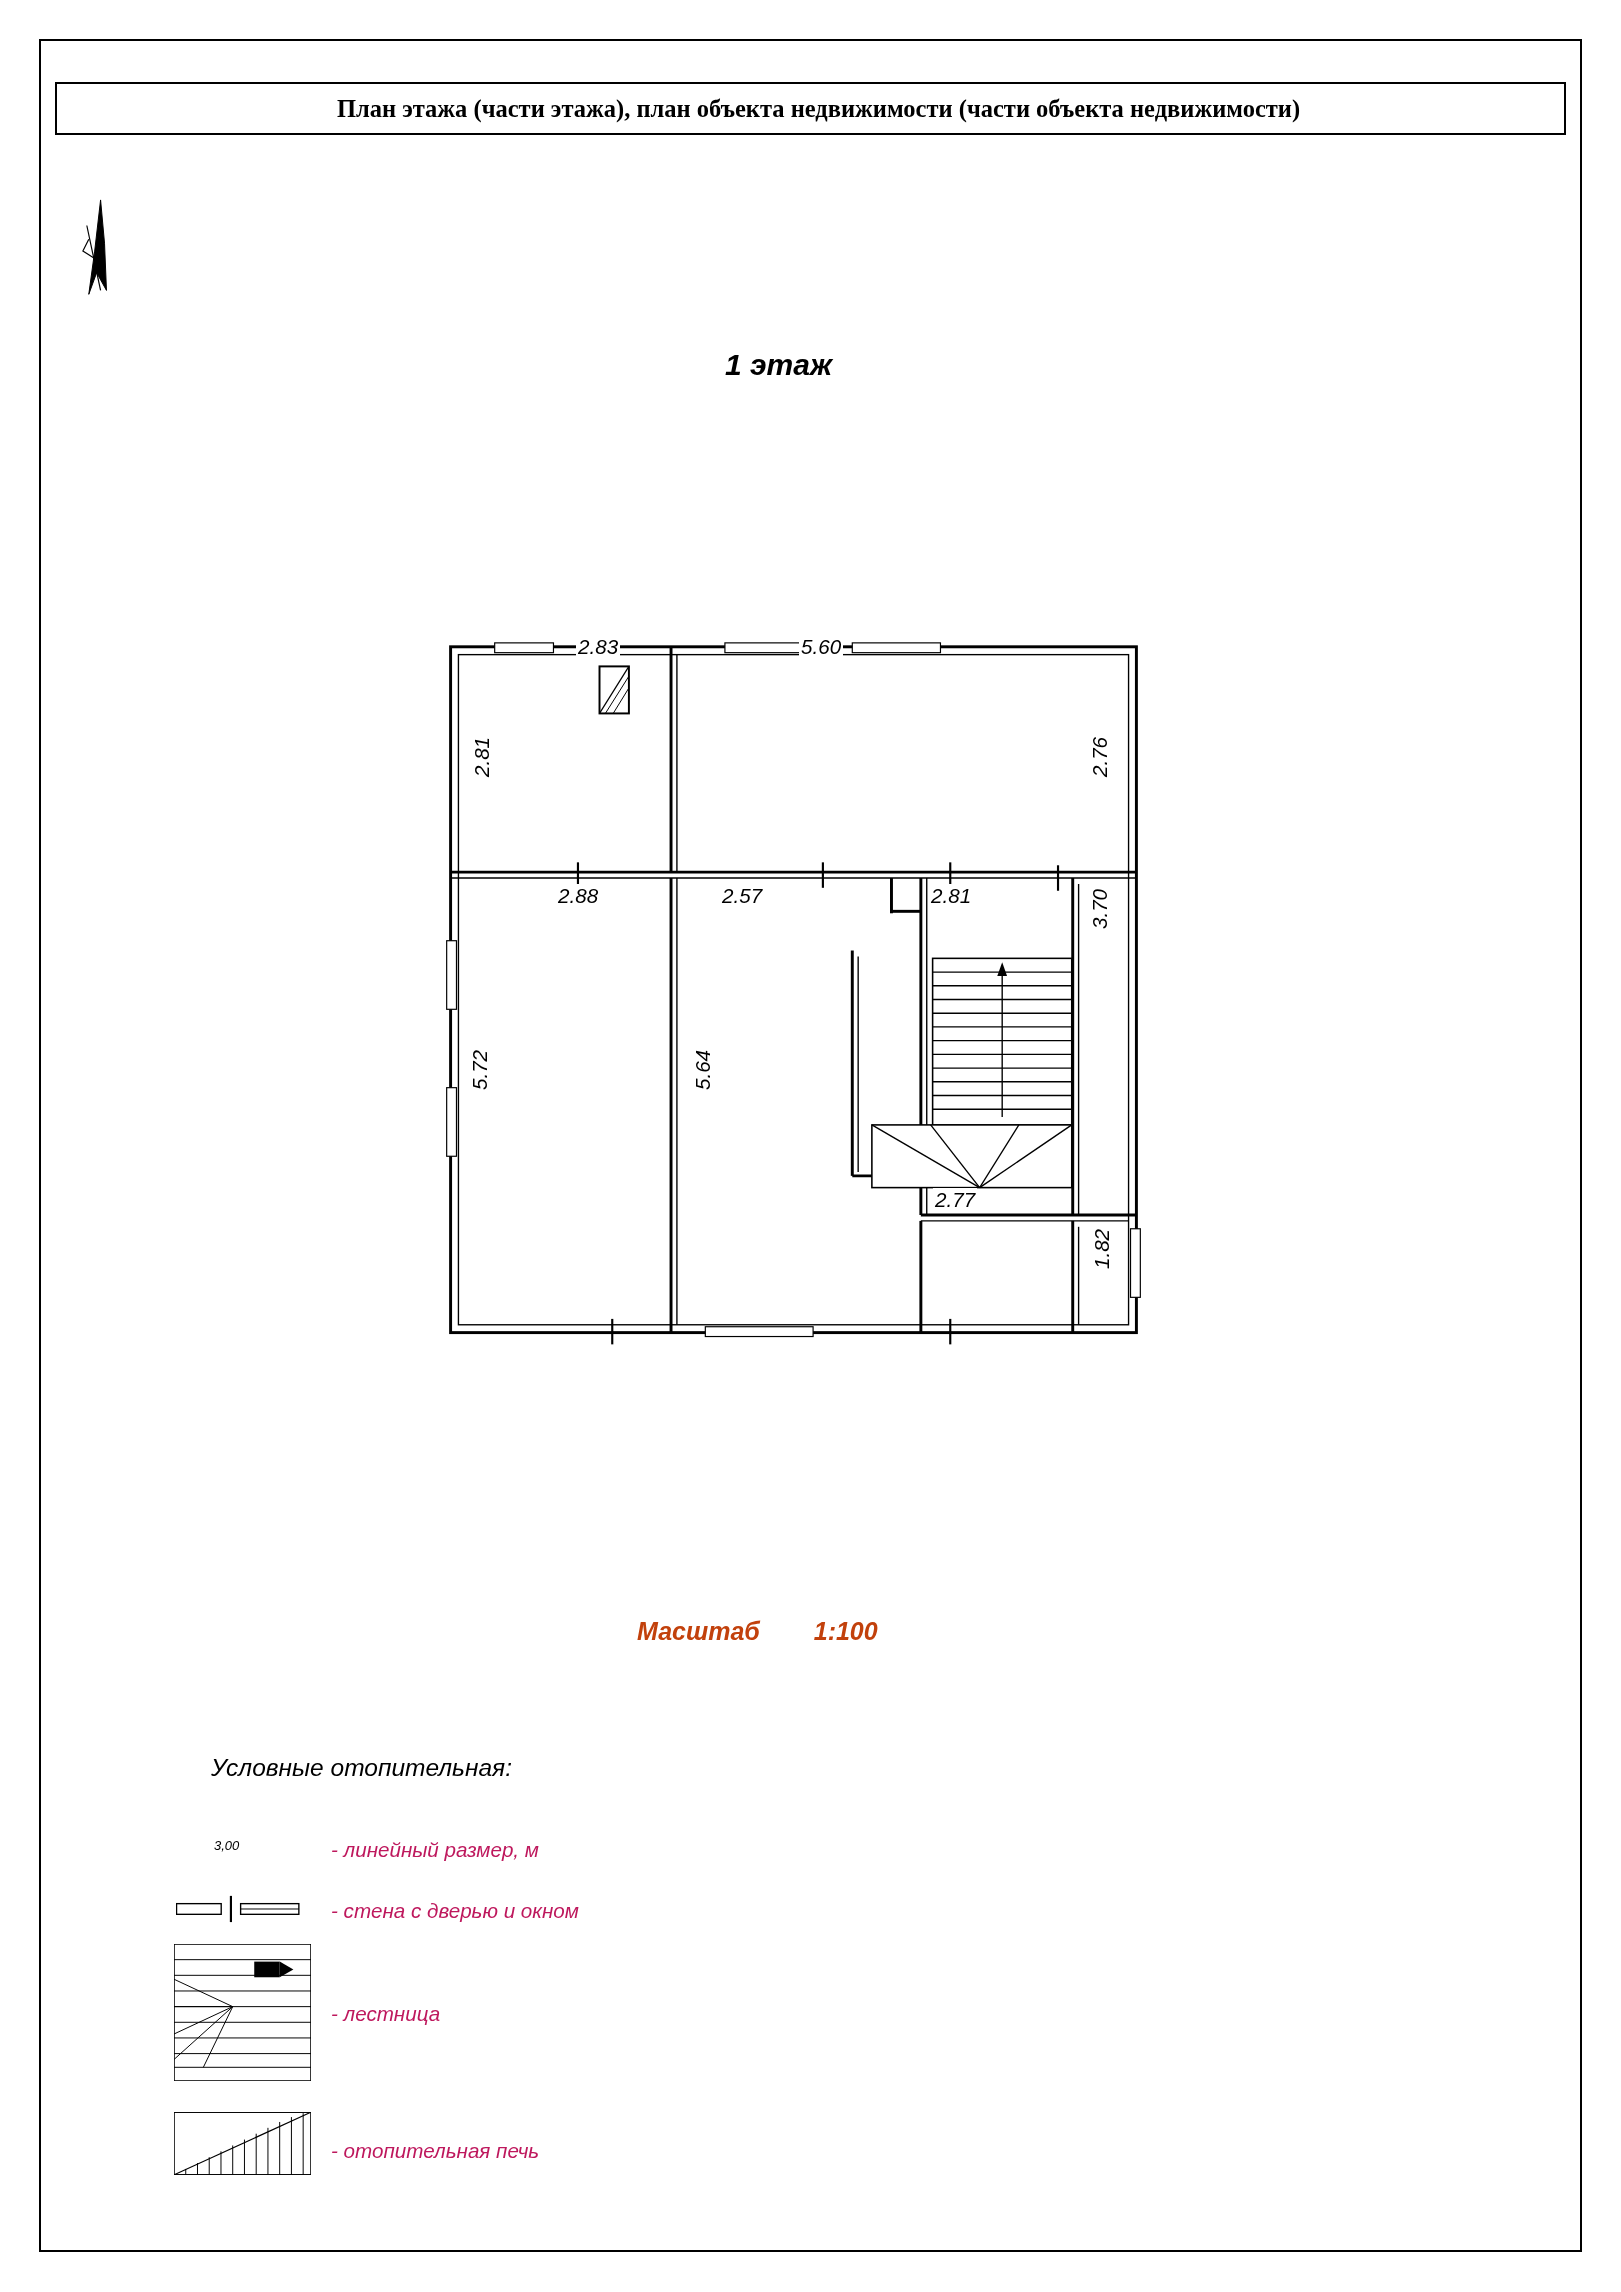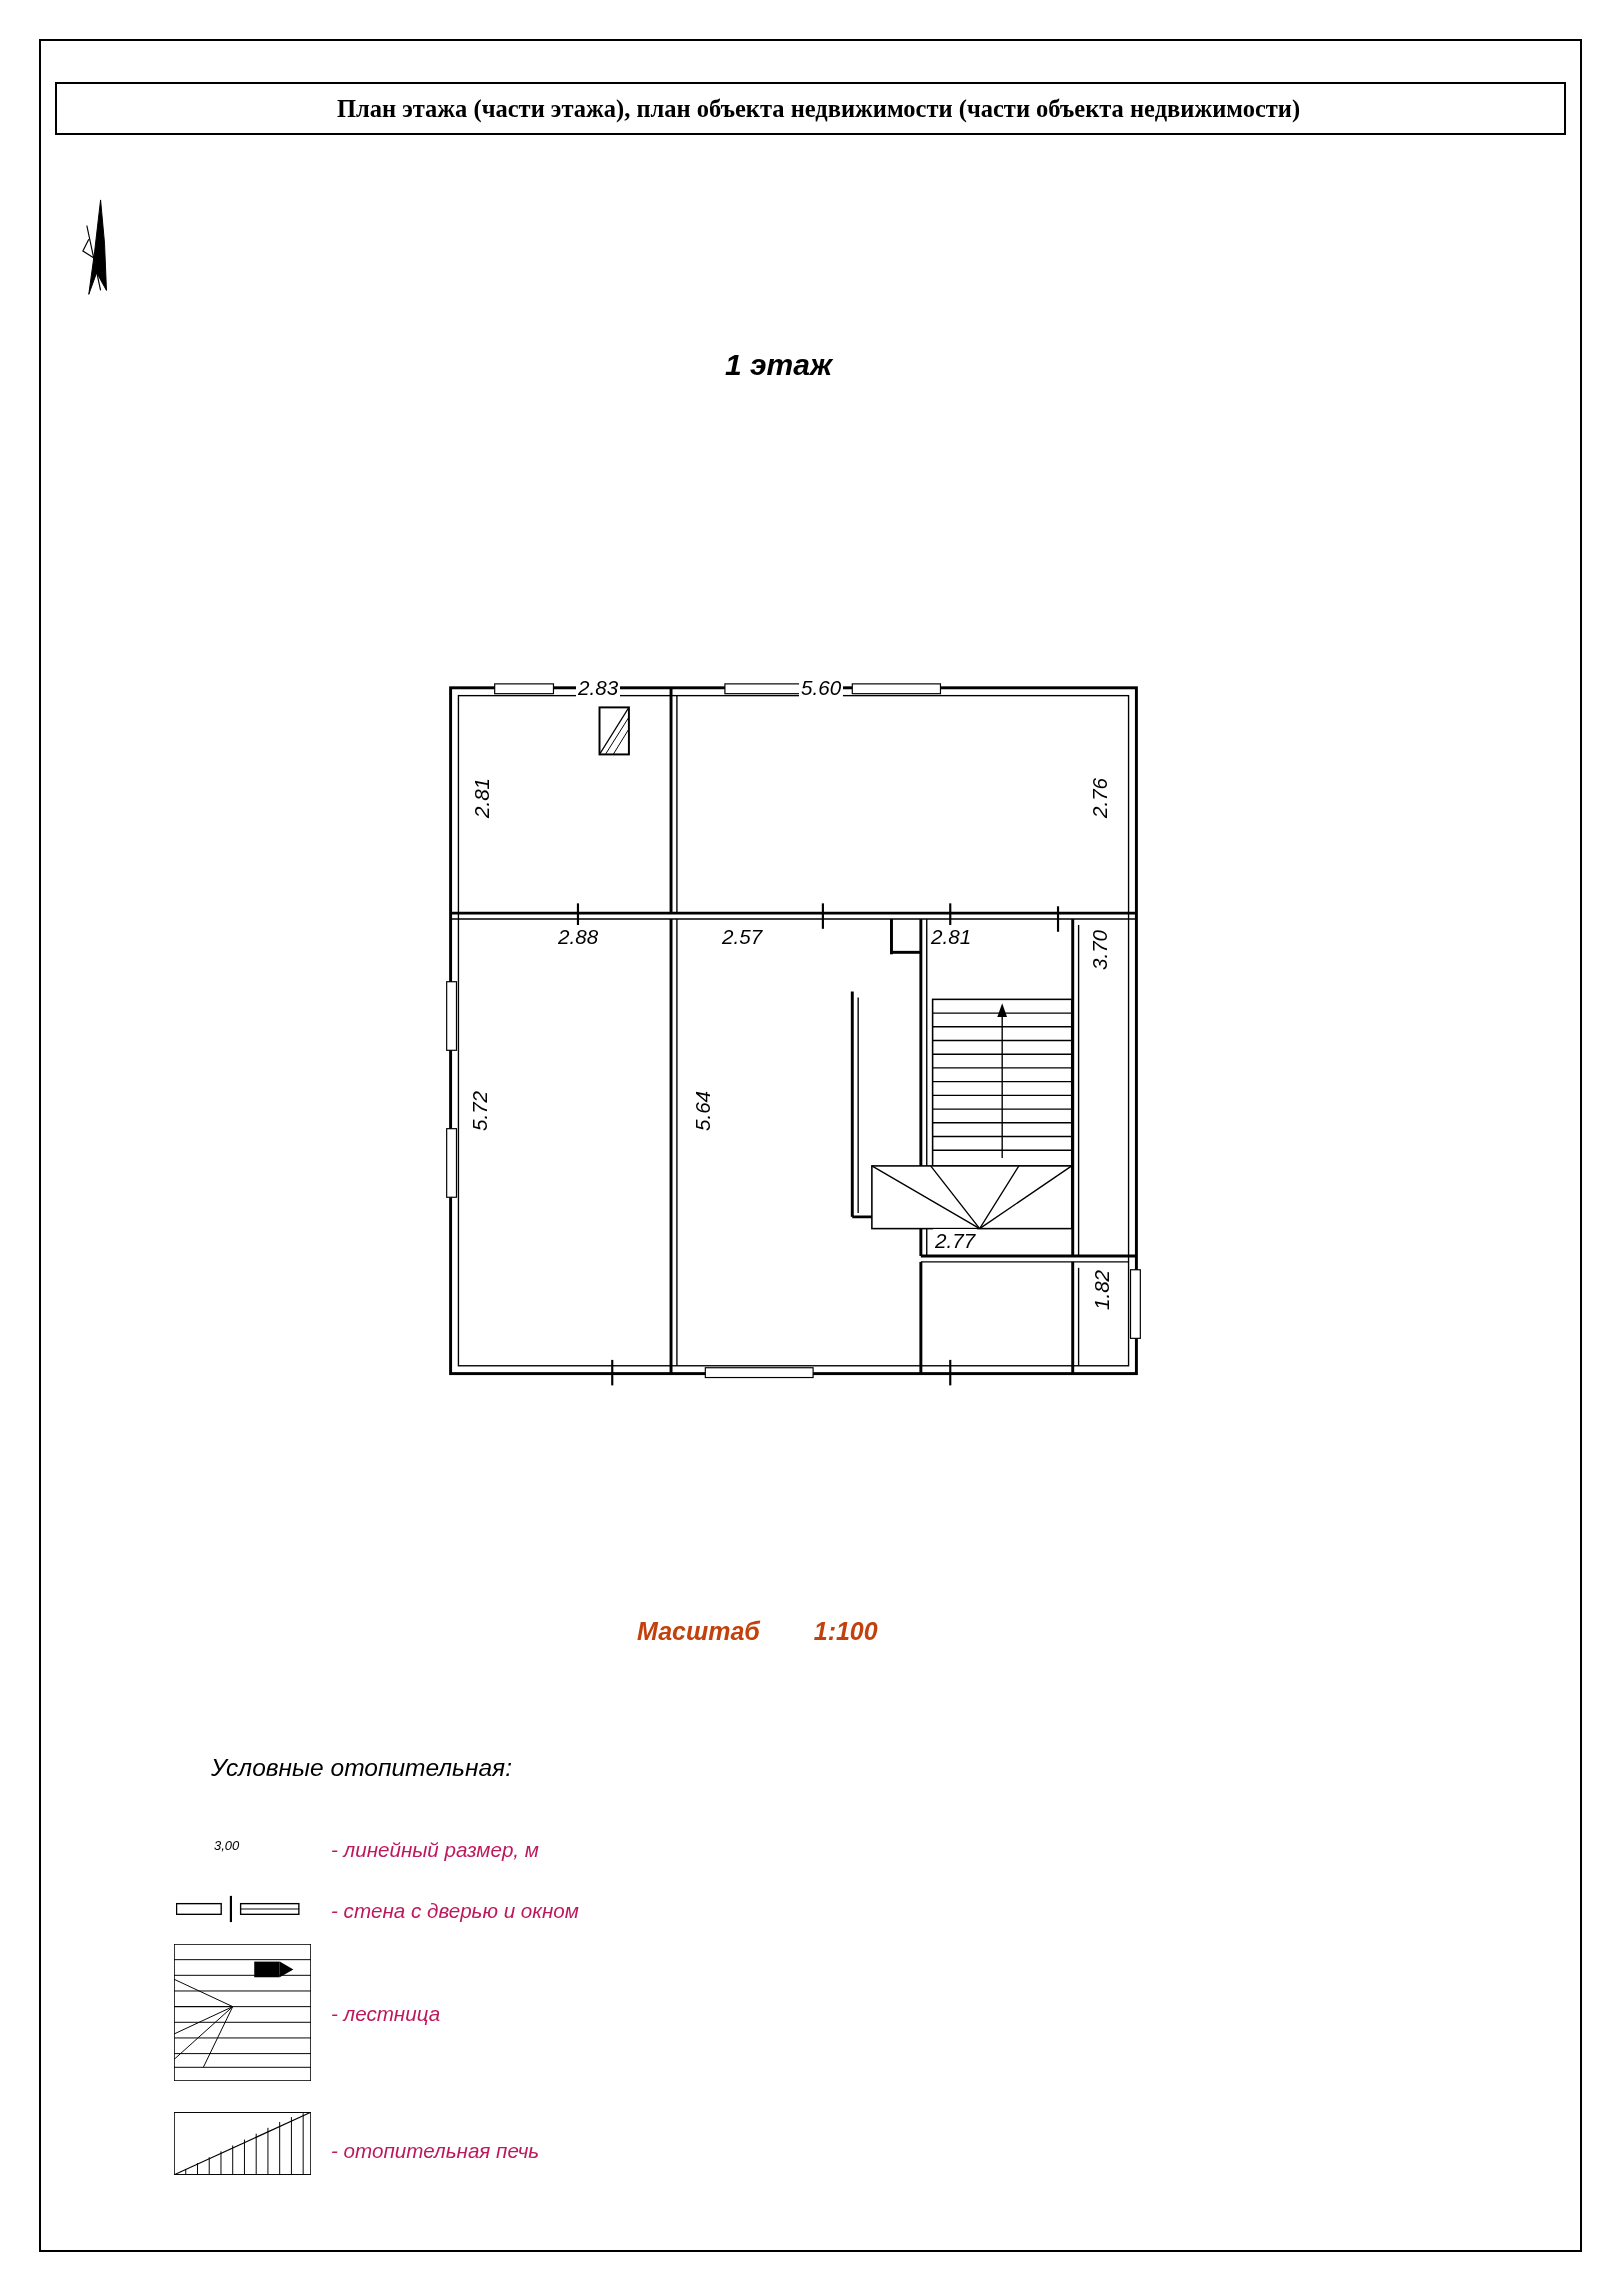--- a/index.html
+++ b/index.html
@@ -68,21 +68,20 @@
     color: #000;
     text-align: right;
   }
   
   .plan {
     position: absolute;
     left: 431px;
     top: 627px;
     width: 725px;
     height: 745px;
-    margin-top: 41px;
   }
   .plan svg { display: block; }
   
   .dim {
     position: absolute;
     font-family: "Liberation Sans", sans-serif;
     font-style: italic;
     font-size: 20.6px;
     color: #000;
     background: #ffffff;

